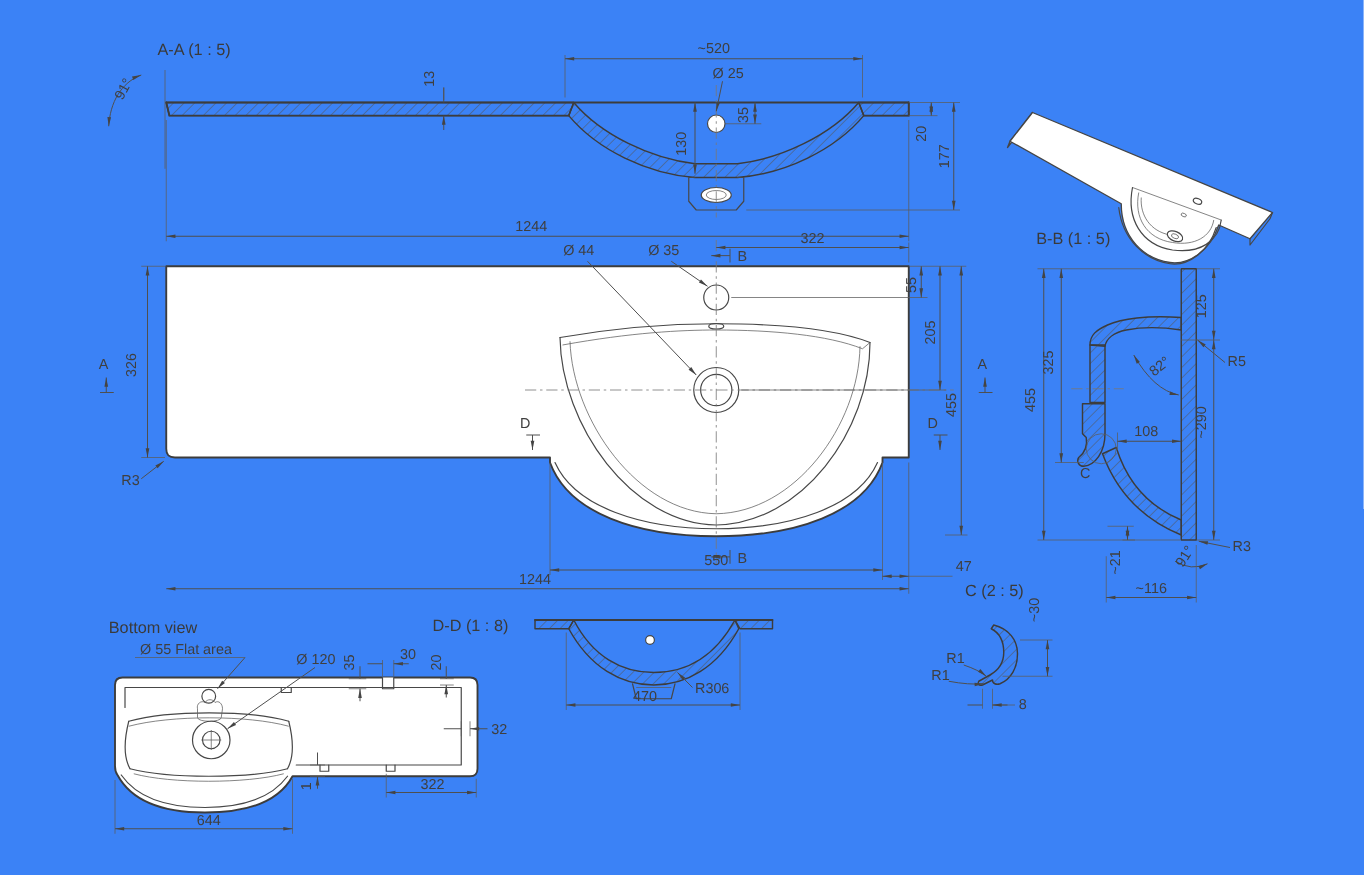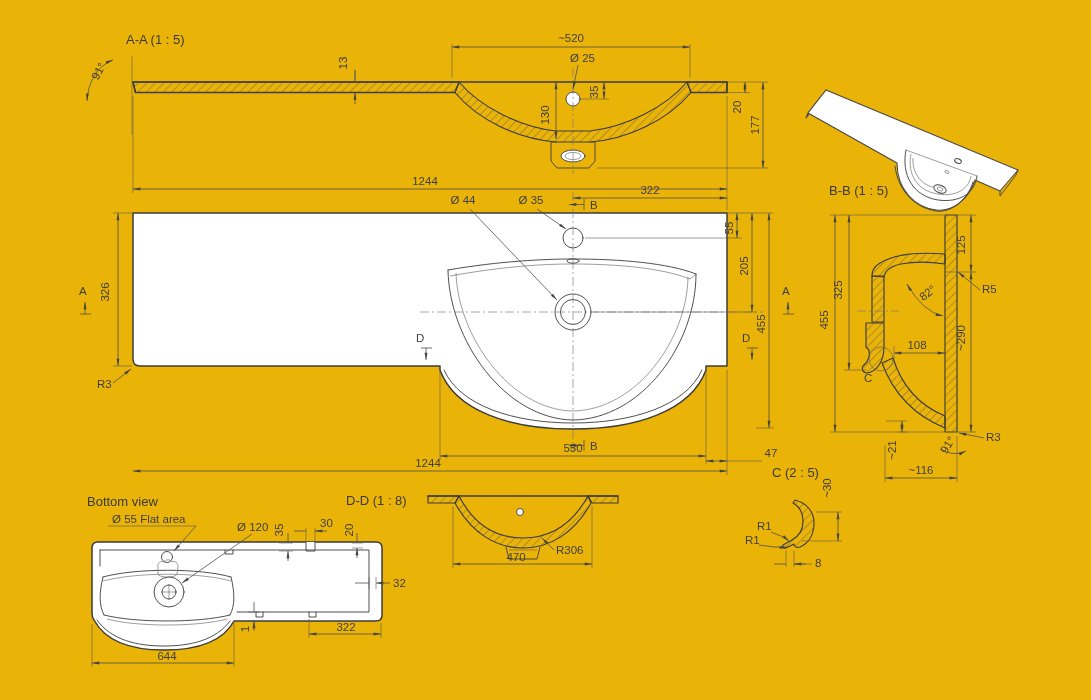--- a/index.html
+++ b/index.html
@@ -1,16 +1,16 @@
 <!DOCTYPE html>
 <html><head>
 <meta charset="utf-8">
 <style>
   html,body{margin:0;padding:0;background:#fff}
-  .stage{width:1091px;height:700px;background:#eab308;position:relative;overflow:hidden}
+  .stage{width:1091px;height:700px;background:#3b82f6;position:relative;overflow:hidden}
   svg{display:block}
   text{font-family:"Liberation Sans",sans-serif;font-size:11.5px;fill:#3f3f3f}
   .lb{font-size:13px;fill:#3a3a3a}
   .ol{fill:none;stroke:#3c3c3c;stroke-width:1.5;stroke-linejoin:round;stroke-linecap:round}
   .o2{fill:none;stroke:#474747;stroke-width:0.95;stroke-linejoin:round;stroke-linecap:round}
   .thin{fill:none;stroke:#5c5c5c;stroke-width:0.6}
   .dim{fill:none;stroke:#4f4f4f;stroke-width:0.8}
   .cl{fill:none;stroke:#787878;stroke-width:0.65;stroke-dasharray:9 3 2 3}
   .hat{fill:url(#hatch);stroke:#3c3c3c;stroke-width:1.15;stroke-linejoin:round}
   .wf{fill:#fff}

